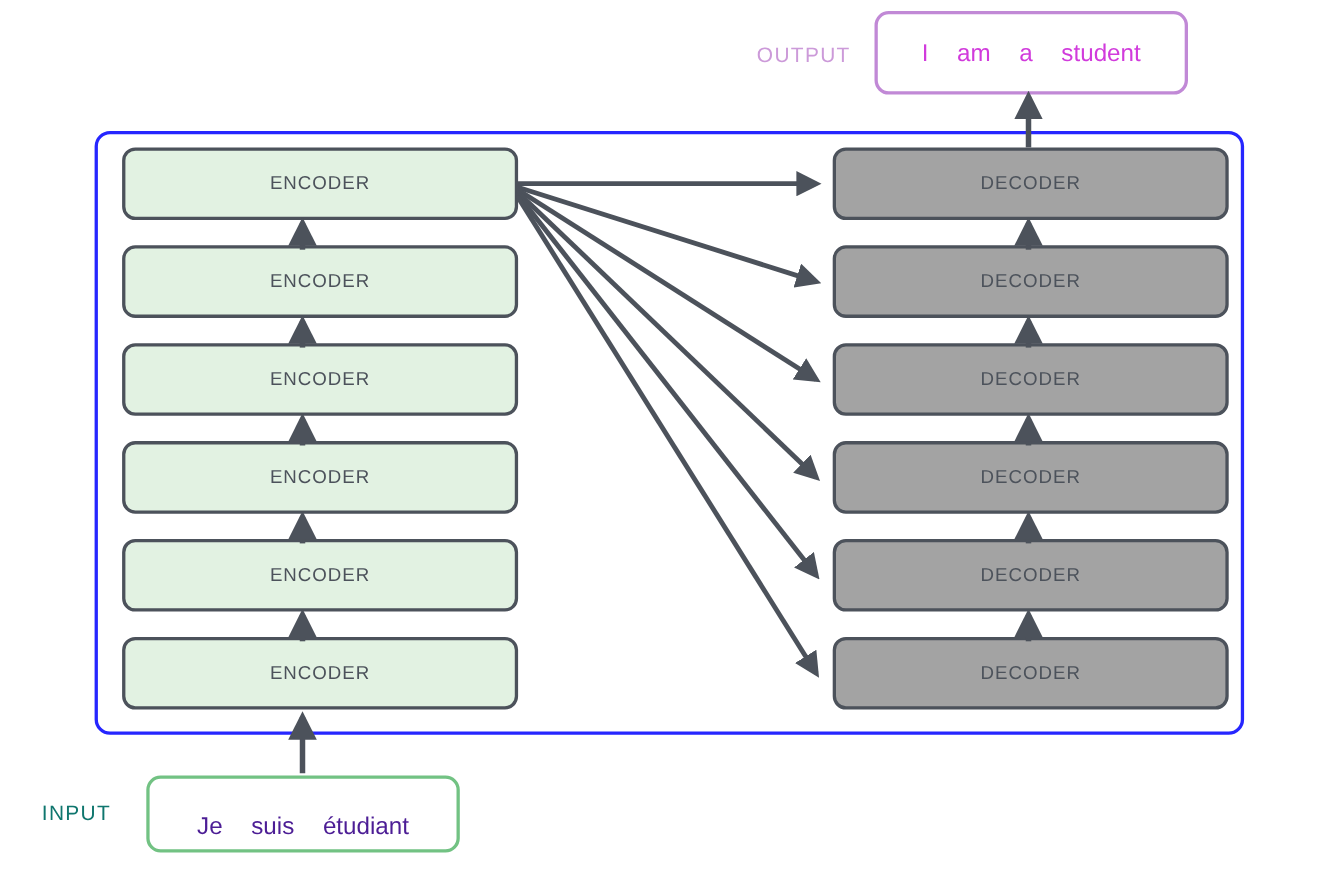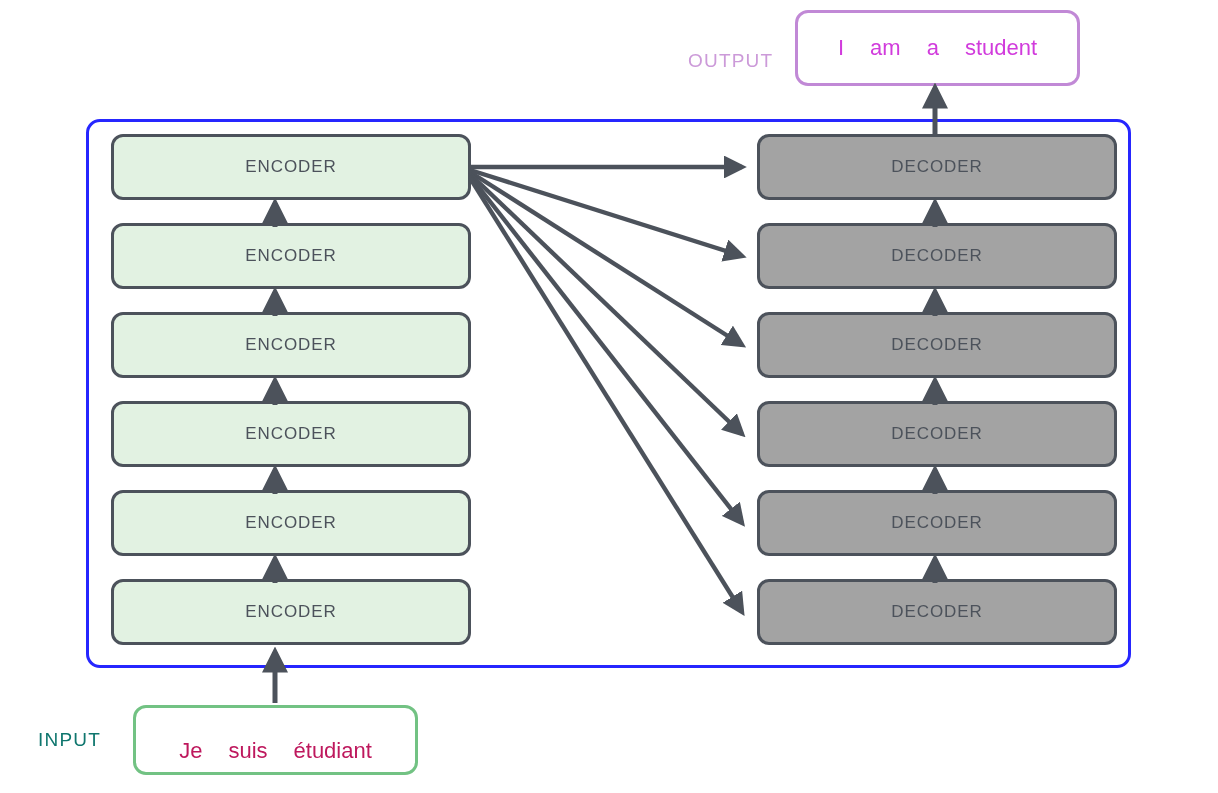--- a/index.html
+++ b/index.html
@@ -111,34 +111,34 @@
     align-items: baseline;
     justify-content: center;
     gap: 26px;
     white-space: nowrap;
   }
   .token {
     font-size: 22px;
     font-family: "Liberation Sans", "DejaVu Sans", sans-serif;
   }
   .token-out { color: #d13bdc; }
-  .token-in  { color: #be185d; margin-top: 22px; }
+  .token-in  { color: #4c1d95; margin-top: 22px; }
 
   
   .io-label {
     position: absolute;
     font-size: 19px;
     letter-spacing: 1.2px;
     font-family: "Liberation Sans", "DejaVu Sans", sans-serif;
     white-space: nowrap;
     z-index: 4;
   }
   .label-output {
     left: 688px;
-    top: 50px;
+    top: 40px;
     color: #cc9ad9;
   }
   .label-input {
     left: 38px;
     top: 729px;
     color: #0f766e;
   }
 </style>
 </head>
 <body>

